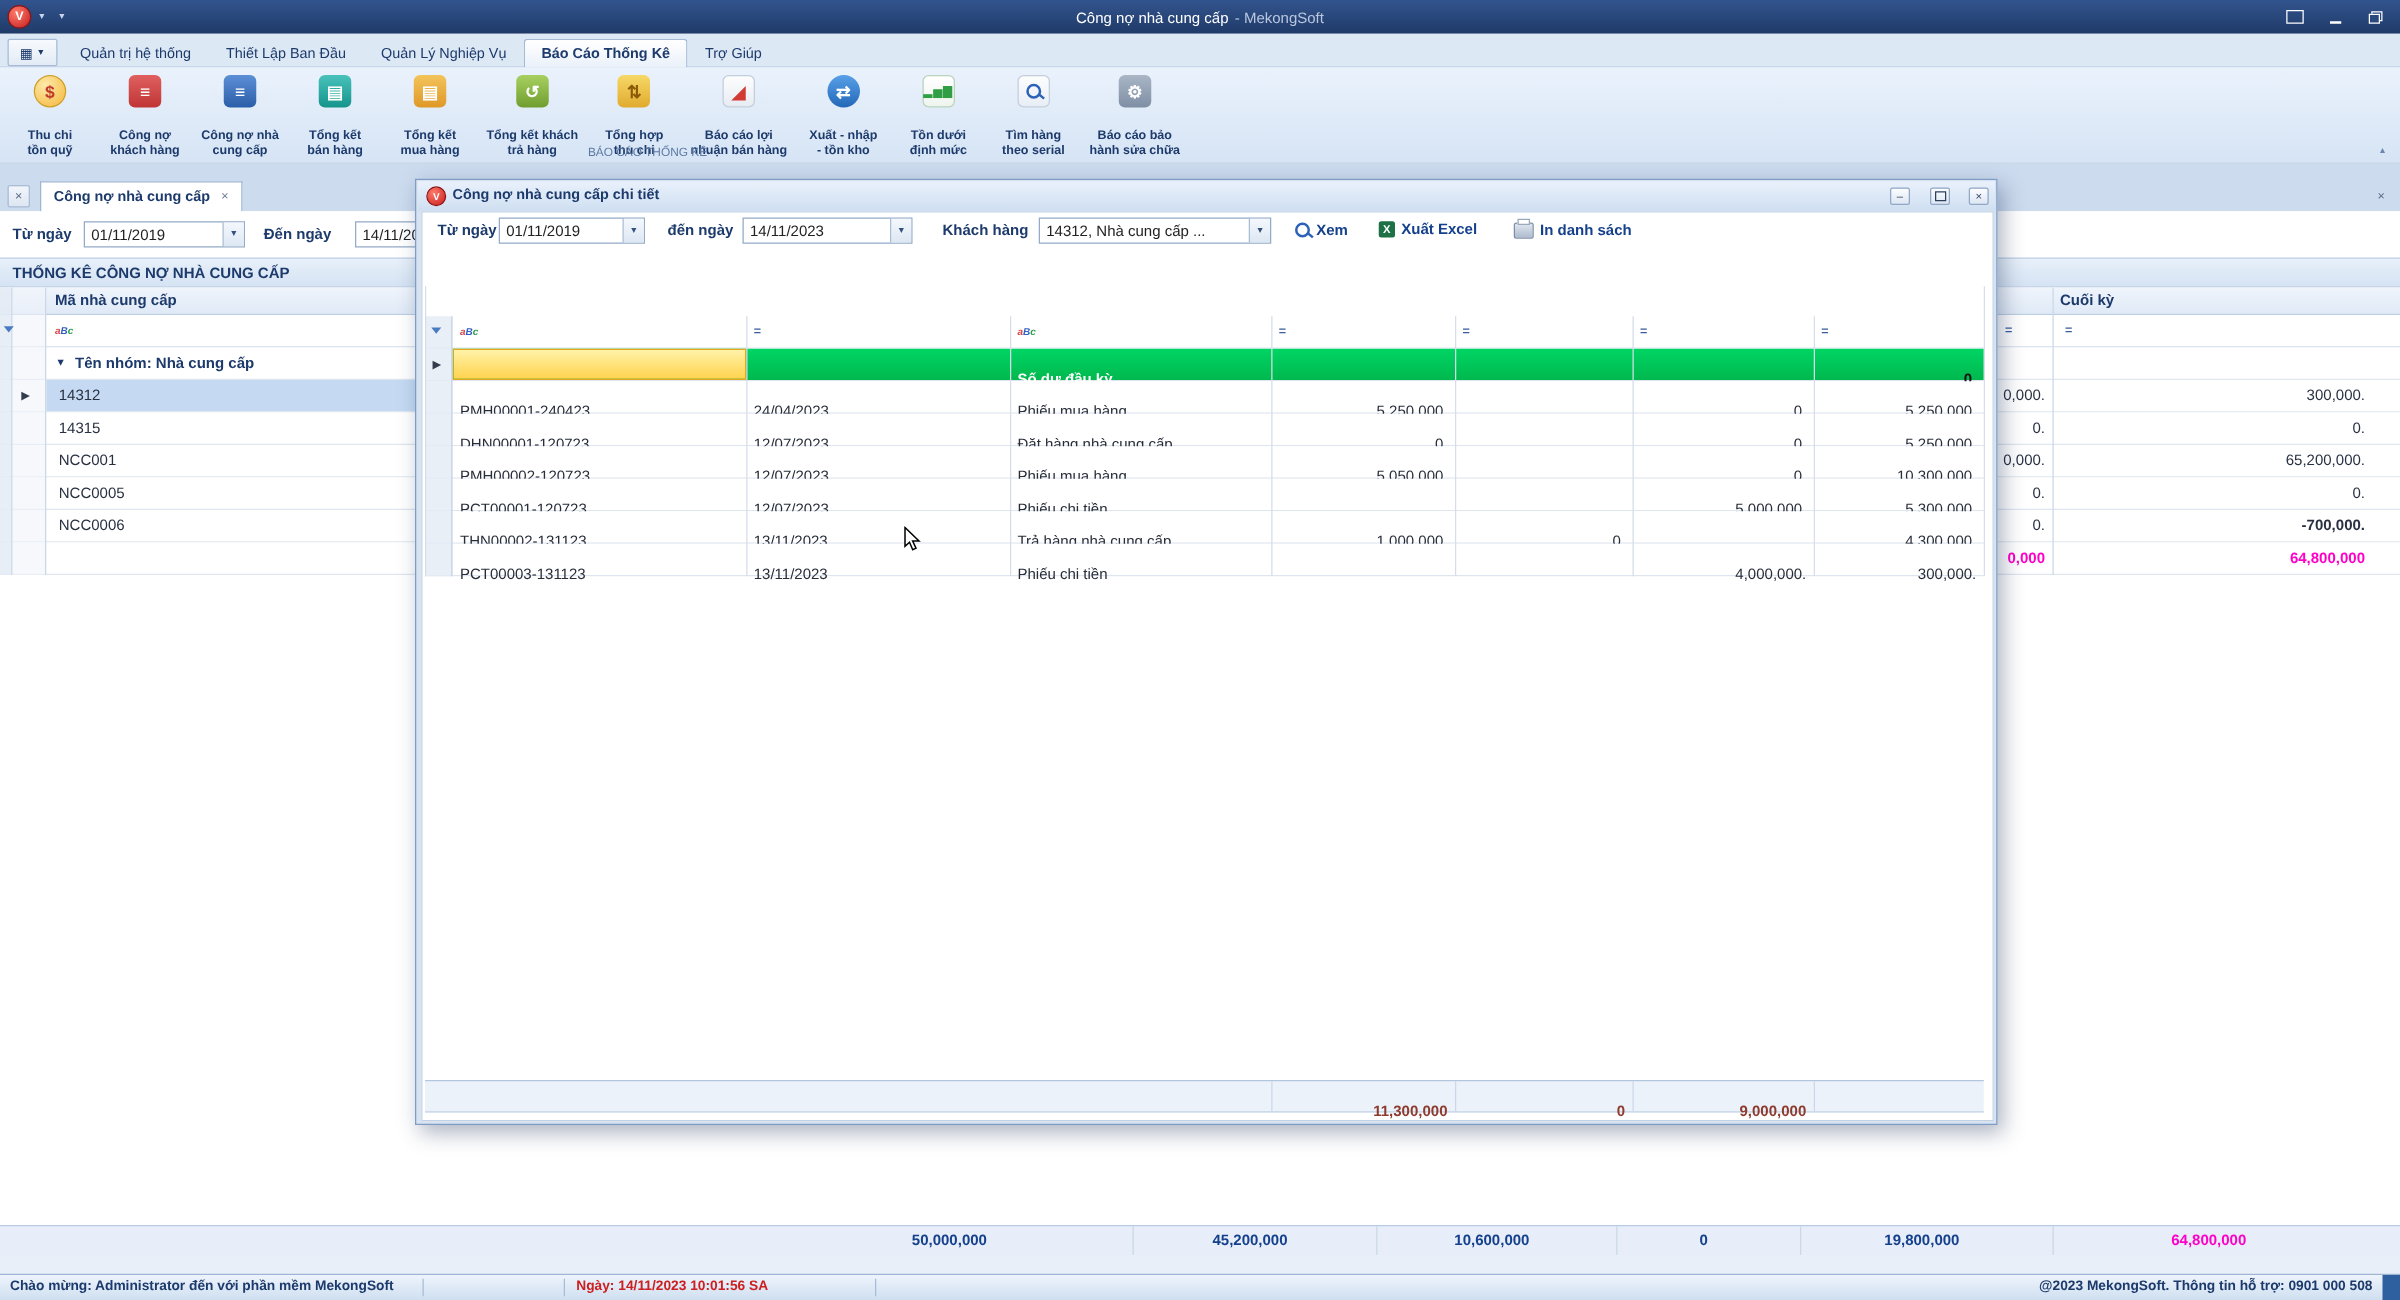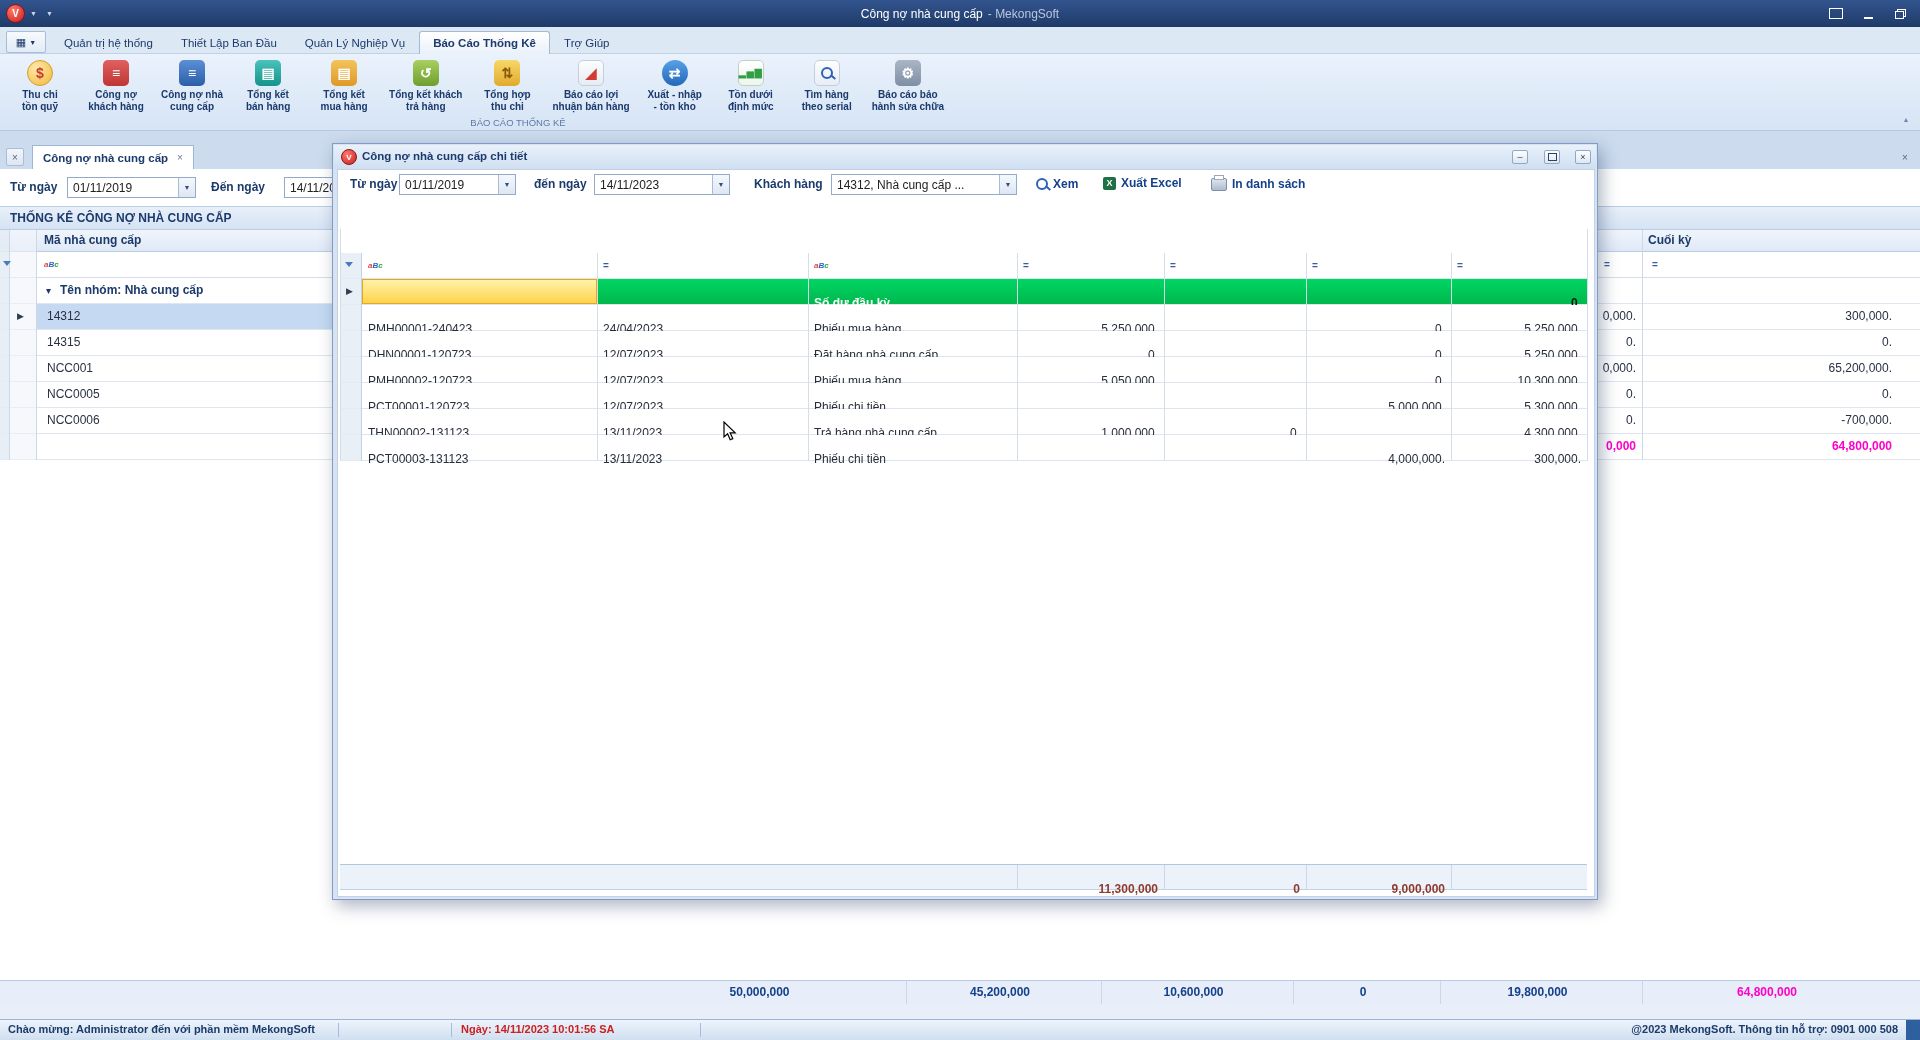--- a/index.html
+++ b/index.html
@@ -36,21 +36,21 @@
   .ri2{background:linear-gradient(#5b8fd6,#2b5ea8);}
   .ri3{background:linear-gradient(#49c2bb,#14948c);}
   .ri4{background:linear-gradient(#f3c45c,#df9826);}
   .ri5{background:linear-gradient(#a8d060,#6f9e2f);}
   .ri6{background:linear-gradient(#f7d868,#e0ab2e);color:#8a5a08;}
   .ri7{background:linear-gradient(#fdfdfd,#e7ecf3);border:1px solid #c5cfdc;color:#d23b35;}
   .ri8{background:linear-gradient(#58a0e8,#2468b8);border-radius:50%;}
   .ri9{background:linear-gradient(#ffffff,#eef4ee);border:1px solid #bcd4bc;color:#2f9e44;font-size:9px;letter-spacing:1px;}
   .ri10{background:linear-gradient(#fdfdfd,#e8eef6);border:1px solid #c5cfdc;}
   .ri11{background:linear-gradient(#aab6c6,#7e8ea4);}
-  .rlab{font-size:10px;font-weight:bold;color:#1c3a6b;text-align:center;white-space:pre-line;line-height:1.18;margin-top:3px;}
+  .rlab{font-size:10px;font-weight:bold;color:#1c3a6b;text-align:center;white-space:pre-line;line-height:1.18;margin-top:17px;}
   .rgrouplab{position:absolute;left:0;bottom:2px;width:1036px;text-align:center;font-size:9.5px;color:#5d7aa4;}
 
   
   .mag{width:8px;height:8px;border:2px solid #2d62b8;border-radius:50%;position:relative;display:inline-block;}
   .mag::after{content:"";position:absolute;width:6px;height:2px;background:#2d62b8;right:-5px;bottom:-1px;transform:rotate(40deg);}
   .xls{width:13px;height:13px;background:#1e7145;border-radius:2px;color:#fff;font-size:9px;font-weight:bold;display:flex;align-items:center;justify-content:center;}
   .prn{width:14px;height:11px;background:linear-gradient(#dfe6ef,#aebccf);border:1px solid #7e90a8;border-radius:2px;position:relative;display:inline-block;}
   .prn::before{content:"";position:absolute;left:2px;top:-4px;width:8px;height:3px;background:#fff;border:1px solid #9aa8bc;}
   .fun{display:inline-block;width:0;height:0;border-left:4px solid transparent;border-right:4px solid transparent;border-top:5px solid #4a7ac0;}
   .eqi{font-size:10px;font-weight:bold;color:#3a5d9c;line-height:1;}
@@ -282,21 +282,21 @@
     <span class="mcuoi" style="padding-right:14px;box-sizing:border-box;">65,200,000.</span>
   </div>
   <div class="mrow" style="top:382px;">
     <span class="mleft">NCC0005</span>
     <span class="mpart">0.</span>
     <span class="mcuoi" style="padding-right:14px;box-sizing:border-box;">0.</span>
   </div>
   <div class="mrow" style="top:408px;">
     <span class="mleft">NCC0006</span>
     <span class="mpart">0.</span>
-    <span class="mcuoi" style="padding-right:14px;box-sizing:border-box;">-700,000.</span>
+    <span class="mcuoi" style="padding-right:14px;box-sizing:border-box;font-weight:bold;">-700,000.</span>
   </div>
   <div class="mrow" style="top:434px;">
     <span class="mpart pk">0,000</span>
     <span class="mcuoi pk" style="padding-right:14px;box-sizing:border-box;">64,800,000</span>
   </div>
 
   <div class="abs" style="left:0;top:230px;width:10px;height:230px;background:rgba(228,235,245,.85);border-right:1px solid #ccd7e7;box-sizing:border-box;"></div>
   <div class="abs" style="left:10px;top:230px;width:27px;height:230px;background:rgba(240,244,250,.6);border-right:1px solid #ccd7e7;box-sizing:border-box;"></div>
   <span class="abs fun" style="left:3px;top:261px;"></span>
   <span class="abs" style="left:17px;top:304px;line-height:25px;font-size:9px;color:#333c4c;">▶</span>

